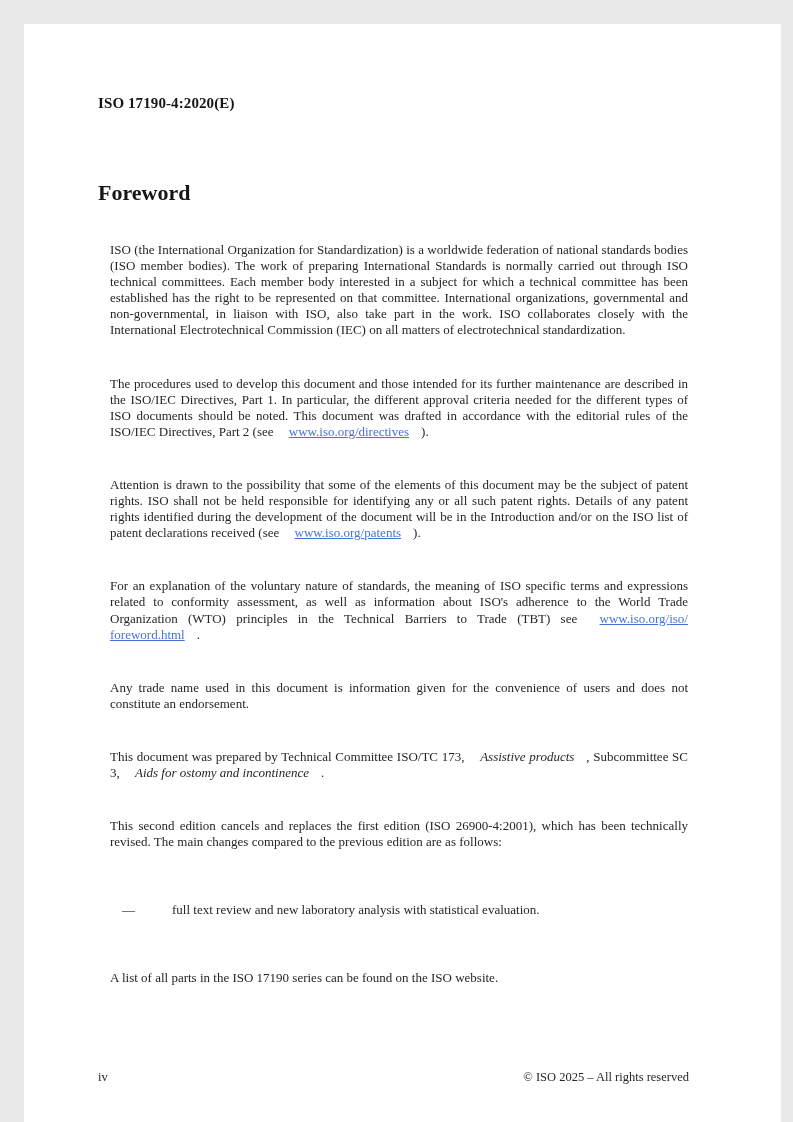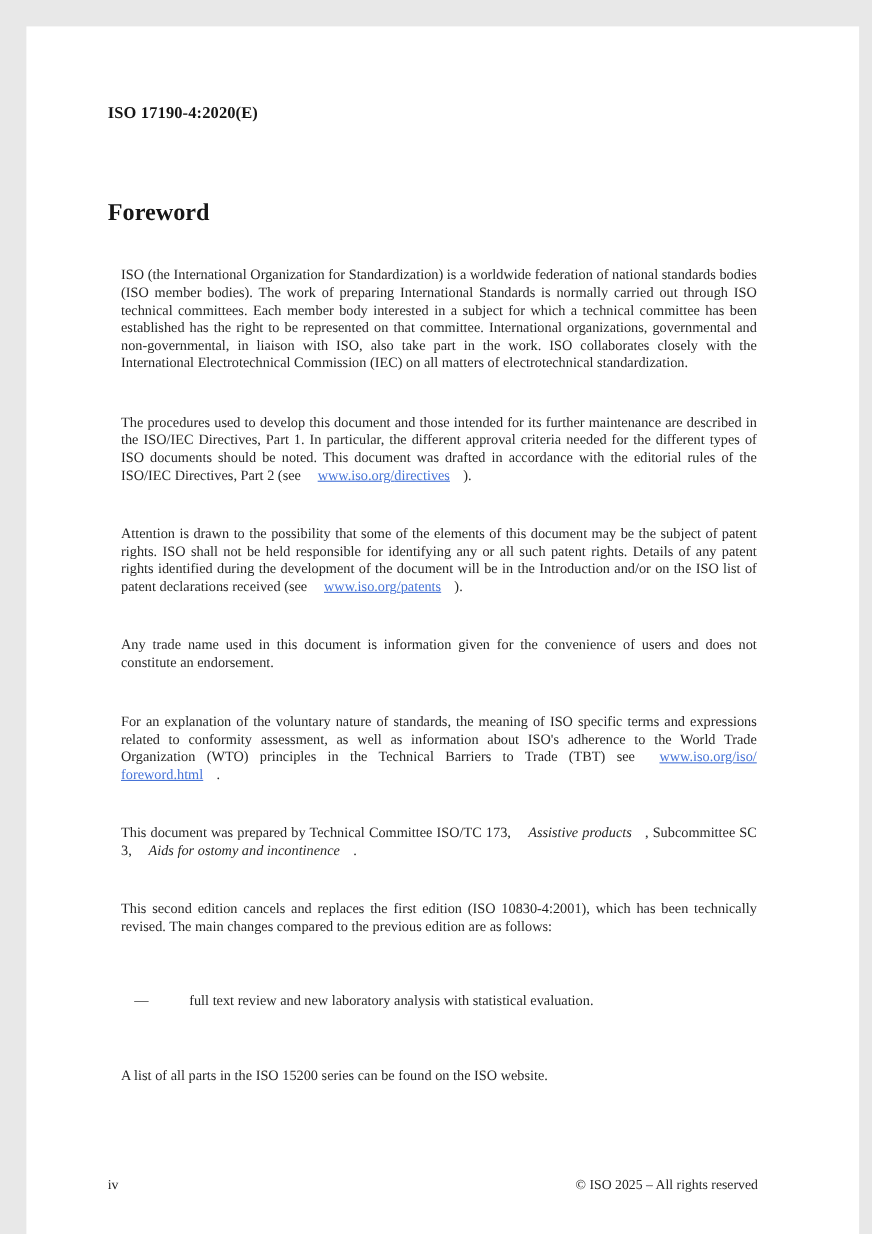--- a/index.html
+++ b/index.html
@@ -75,29 +75,29 @@
 <body>
 
 <div class="page">
   <div class="content">
     <div class="doc-ref">ISO 17190-4:2020(E)</div>
     <h1 class="foreword-title">Foreword</h1>
     <div>
         <p class="para">ISO (the International Organization for Standardization) is a worldwide federation of national standards bodies (ISO member bodies). The work of preparing International Standards is normally carried out through ISO technical committees. Each member body interested in a subject for which a technical committee has been established has the right to be represented on that committee. International organizations, governmental and non-governmental, in liaison with ISO, also take part in the work. ISO collaborates closely with the International Electrotechnical Commission (IEC) on all matters of electrotechnical standardization.</p>
         <p class="para">The procedures used to develop this document and those intended for its further maintenance are described in the ISO/IEC Directives, Part 1. In particular, the different approval criteria needed for the different types of ISO documents should be noted. This document was drafted in accordance with the editorial rules of the ISO/IEC Directives, Part 2 (see <a href="#">www.iso.org/<wbr>directives</a>).</p>
         <p class="para">Attention is drawn to the possibility that some of the elements of this document may be the subject of patent rights. ISO shall not be held responsible for identifying any or all such patent rights. Details of any patent rights identified during the development of the document will be in the Introduction and/or on the ISO list of patent declarations received (see <a href="#">www.iso.org/<wbr>patents</a>).</p>
+        <p class="para">For an explanation of the voluntary nature of standards, the meaning of ISO specific terms and expressions related to conformity assessment, as well as information about ISO's adherence to the World Trade Organization (WTO) principles in the Technical Barriers to Trade (TBT) see <a href="#">www.iso.org/<wbr>iso/<wbr>foreword.html</a>.</p>
         <p class="para">Any trade name used in this document is information given for the convenience of users and does not constitute an endorsement.</p>
-        <p class="para">For an explanation of the voluntary nature of standards, the meaning of ISO specific terms and expressions related to conformity assessment, as well as information about ISO's adherence to the World Trade Organization (WTO) principles in the Technical Barriers to Trade (TBT) see <a href="#">www.iso.org/<wbr>iso/<wbr>foreword.html</a>.</p>
         <p class="para">This document was prepared by Technical Committee ISO/TC 173, <i>Assistive products</i>, Subcommittee SC 3, <i>Aids for ostomy and incontinence</i>.</p>
-        <p class="para">This second edition cancels and replaces the first edition (ISO 10830-4:2001), which has been technically revised. The main changes compared to the previous edition are as follows:</p>
+        <p class="para">This second edition cancels and replaces the first edition (ISO 26900-4:2001), which has been technically revised. The main changes compared to the previous edition are as follows:</p>
         <p class="para dash-item">
           <span class="dash">—</span>
           <span>full text review and new laboratory analysis with statistical evaluation.</span>
         </p>
-        <p class="para">A list of all parts in the ISO 15200 series can be found on the ISO website.</p>
+        <p class="para">A list of all parts in the ISO 17190 series can be found on the ISO website.</p>
       </div>
   </div>
 
   <div class="footer">
     <span>iv</span>
     <span>© ISO 2025 – All rights reserved</span>
   </div>
 </div>
 
 </body></html>

